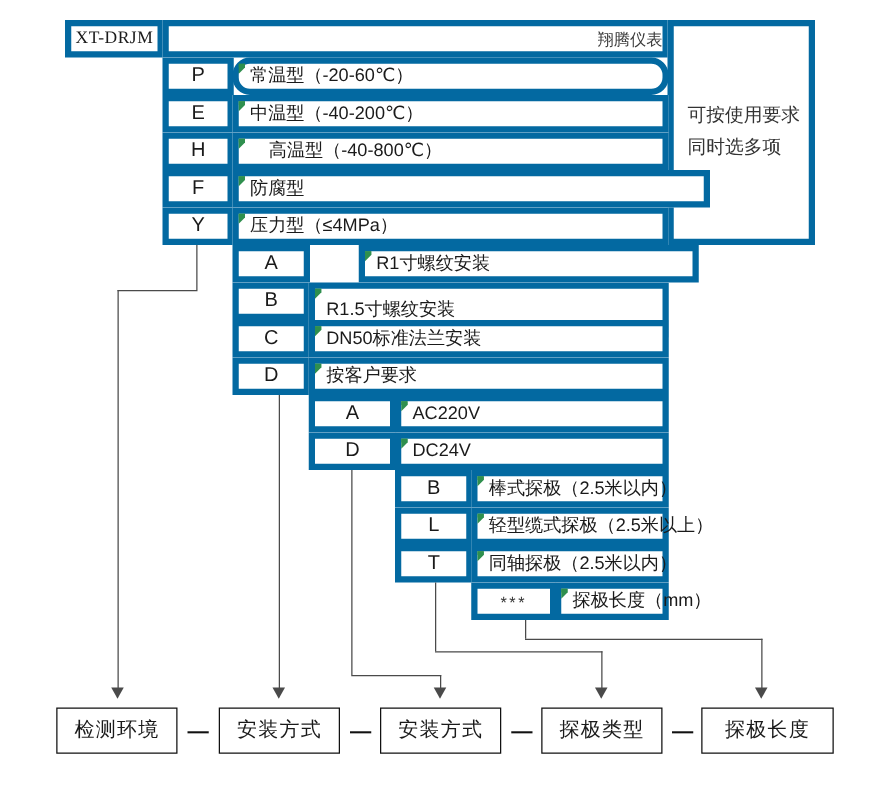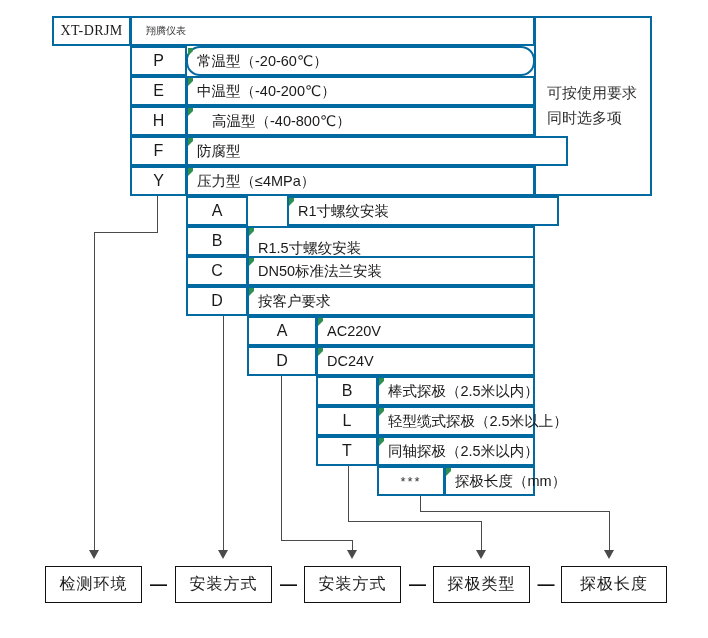--- a/index.html
+++ b/index.html
@@ -7,21 +7,21 @@
     width:708px;height:638px;position:relative;overflow:hidden;
     font-family:"Liberation Sans","DejaVu Sans",sans-serif;
     color:#1a1a1a;
   }
   #stage{position:absolute;left:0;top:0;width:708px;height:638px;}
 
   
   .cell{
     position:absolute;
     box-sizing:border-box;
-    border:2px solid #0369a1;
+    border:5px solid #0369a1;
     background:#ffffff;
     display:flex;
     align-items:center;
     font-size:15px;
     line-height:1;
     white-space:nowrap;
   }
   .cell.code{
     justify-content:center;
     font-size:16px;
@@ -32,23 +32,23 @@
     padding-left:9px;
     font-size:14.5px;
   }
   .cell.serif{
     justify-content:center;
     font-family:"Liberation Serif","DejaVu Serif",serif;
     font-size:14px;
     letter-spacing:.4px;
   }
   .cell.brand{
-    justify-content:flex-start;
+    justify-content:flex-end;
     padding-left:14px;
-    font-size:10px;
+    font-size:13px;
     color:#3a3a3a;
   }
   .cell.note{
     flex-direction:column;
     justify-content:center;
     align-items:flex-start;
     padding-left:11px;
     font-size:15px;
     line-height:1.65;
     color:#333;

